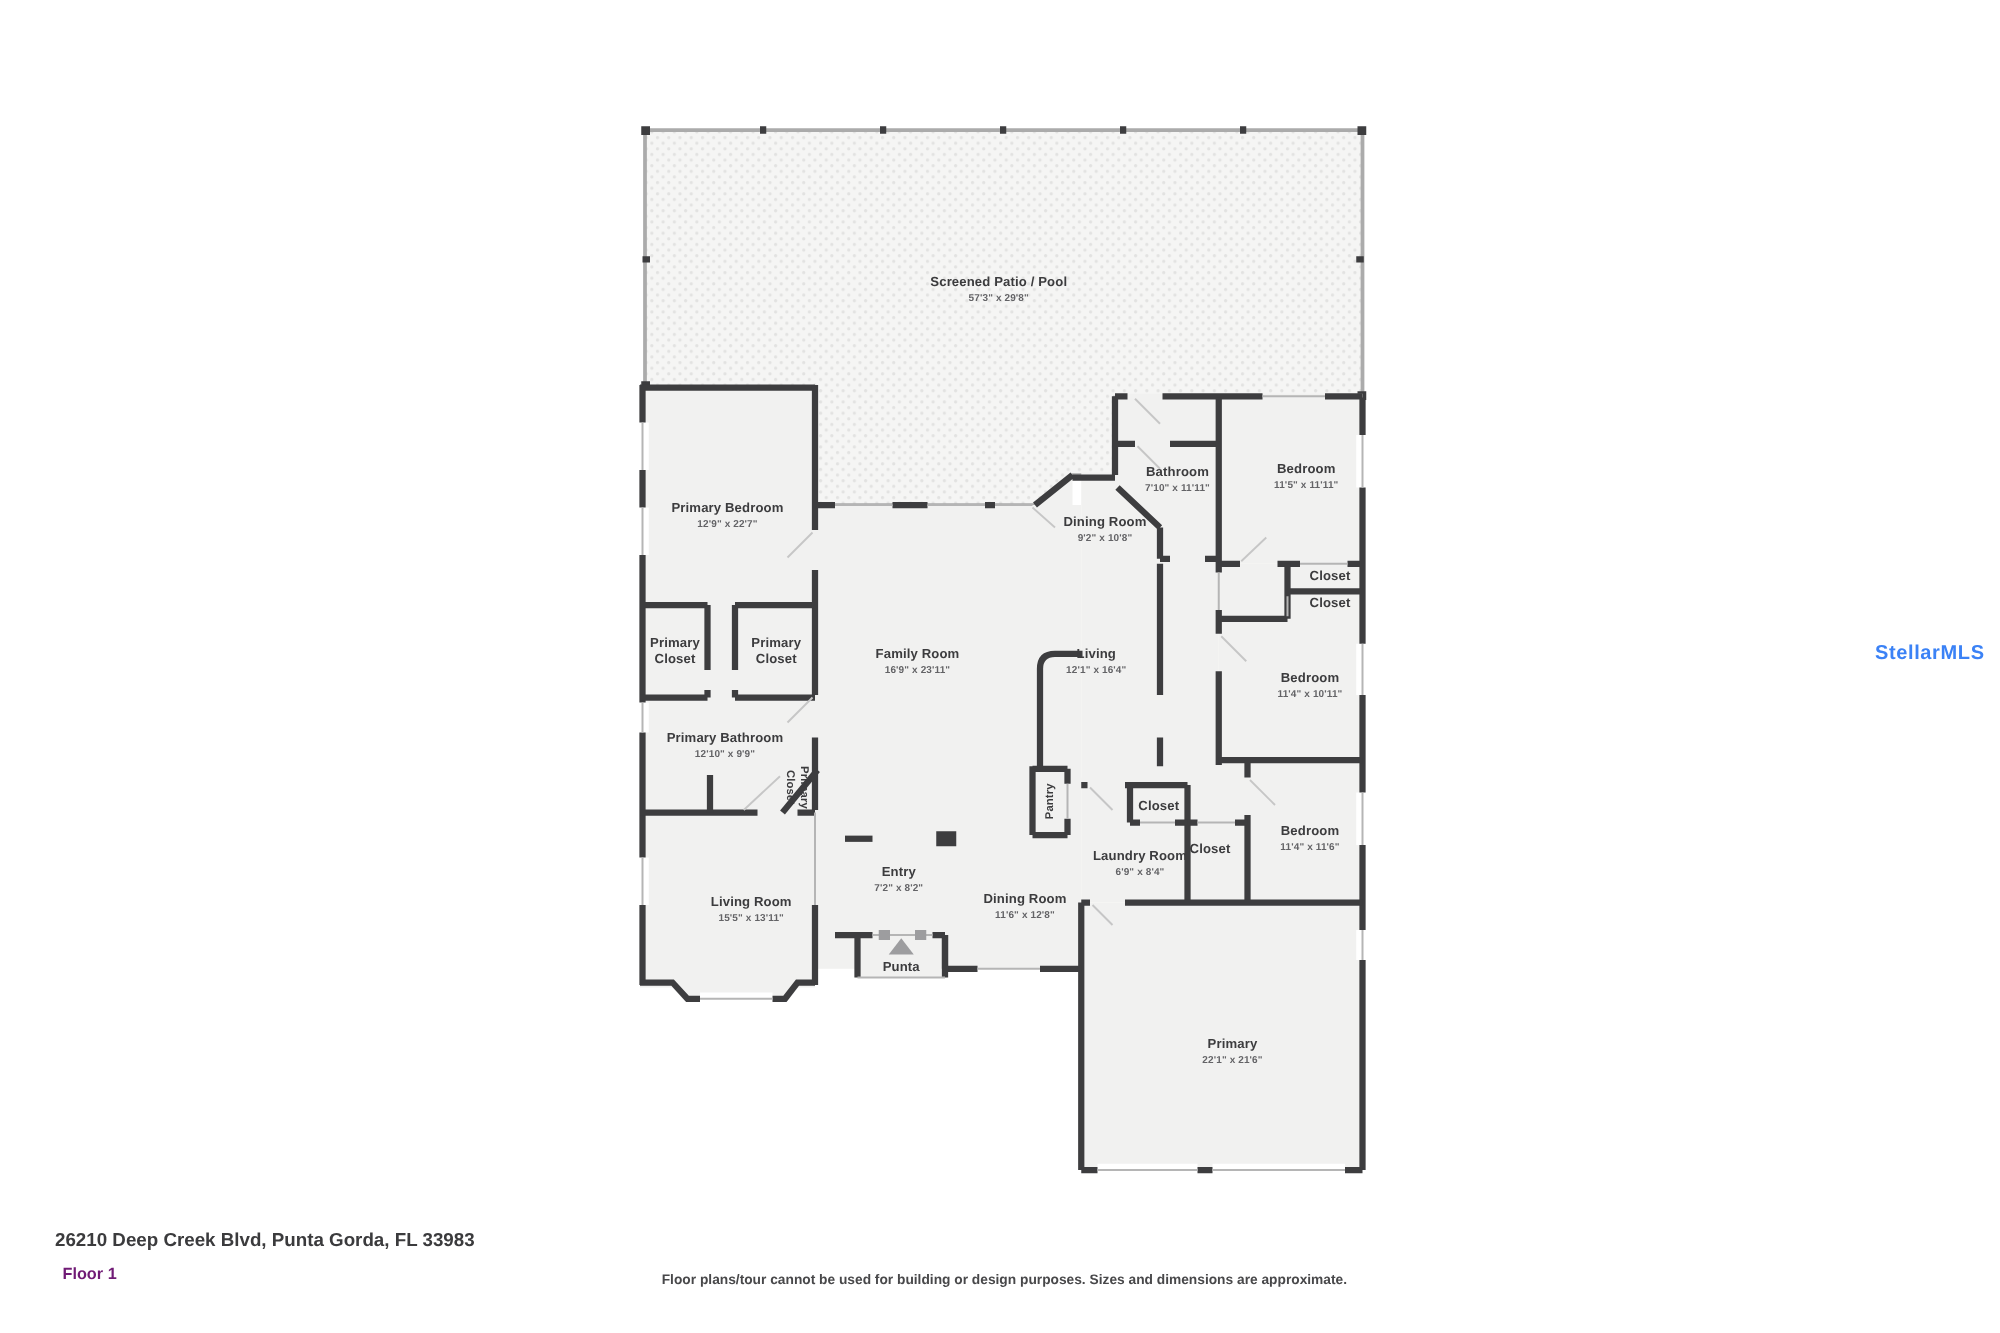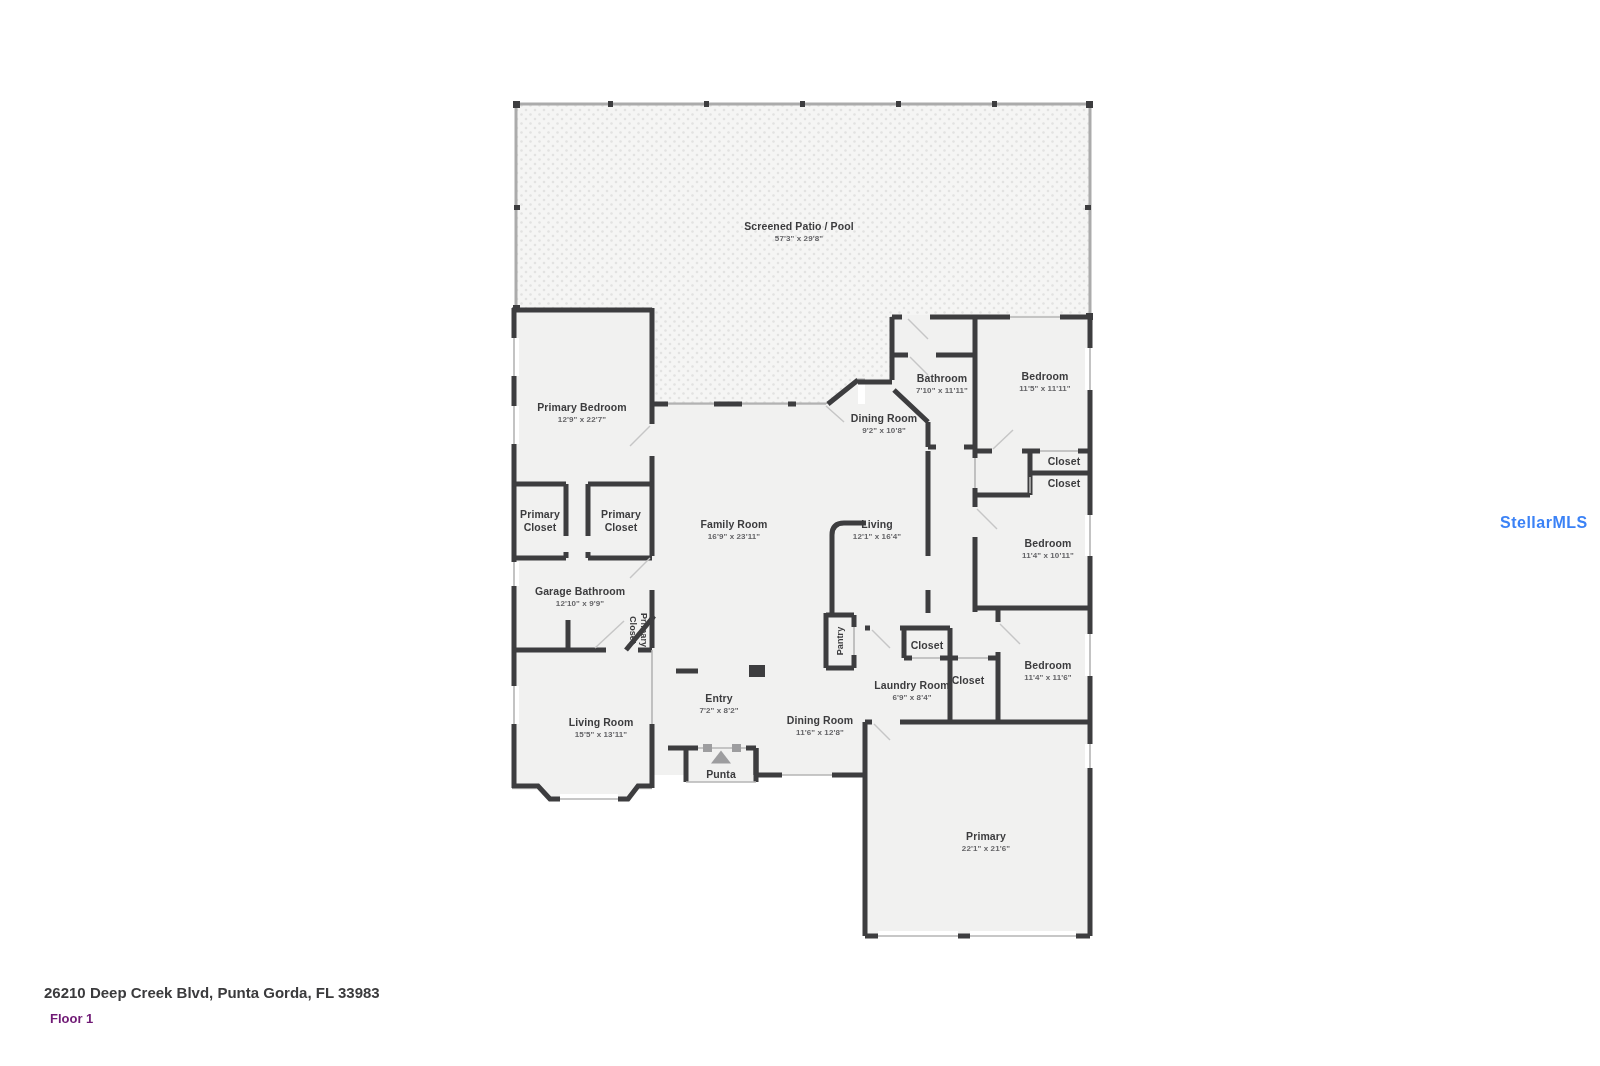--- a/index.html
+++ b/index.html
@@ -210,21 +210,21 @@
   </div>
   <div class="rlabel" style="left:857px;top:529px">
     <div class="rname">Living</div>
     <div class="rdims">12'1" x 16'4"</div>
   </div>
   <div class="rlabel" style="left:1028px;top:548px">
     <div class="rname">Bedroom</div>
     <div class="rdims">11'4" x 10'11"</div>
   </div>
   <div class="rlabel" style="left:560px;top:596px">
-    <div class="rname">Garage Bathroom</div>
+    <div class="rname">Primary Bathroom</div>
     <div class="rdims">12'10" x 9'9"</div>
   </div>
   <div class="rlabel vert-cw" style="left:618px;top:630px">
     <div class="rname">Primary Closet</div>
   </div>
   <div class="rlabel vert-ccw" style="left:820px;top:641px">
     <div class="rname">Pantry</div>
   </div>
   <div class="rlabel" style="left:907px;top:645px">
     <div class="rname">Closet</div>
@@ -257,14 +257,15 @@
     <div class="rdims">22'1" x 21'6"</div>
   </div>
 
   <div class="entry-tri" style="left:701px;top:757px"></div>
   <div class="rlabel" style="left:701px;top:774px">
     <div class="rname">Punta</div>
   </div>
 
   <div class="addr">26210 Deep Creek Blvd, Punta Gorda, FL 33983</div>
   <div class="floor">Floor 1</div>
+  <div class="disclaimer">Floor plans/tour cannot be used for building or design purposes. Sizes and dimensions are approximate.</div>
   <div class="watermark">StellarMLS</div>
 </div>
 
 </body></html>

